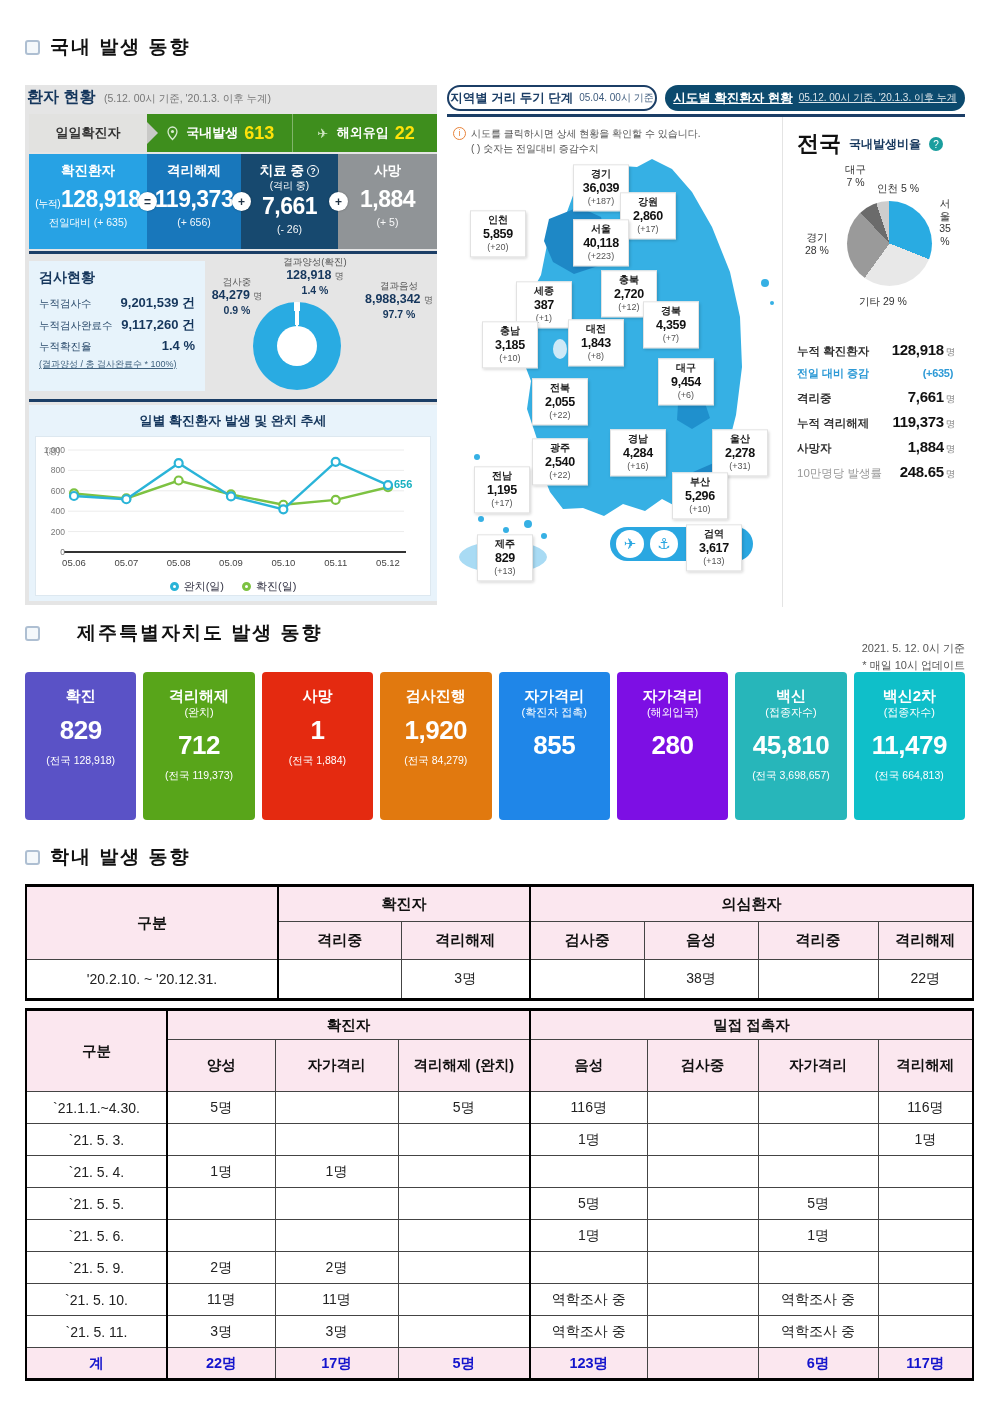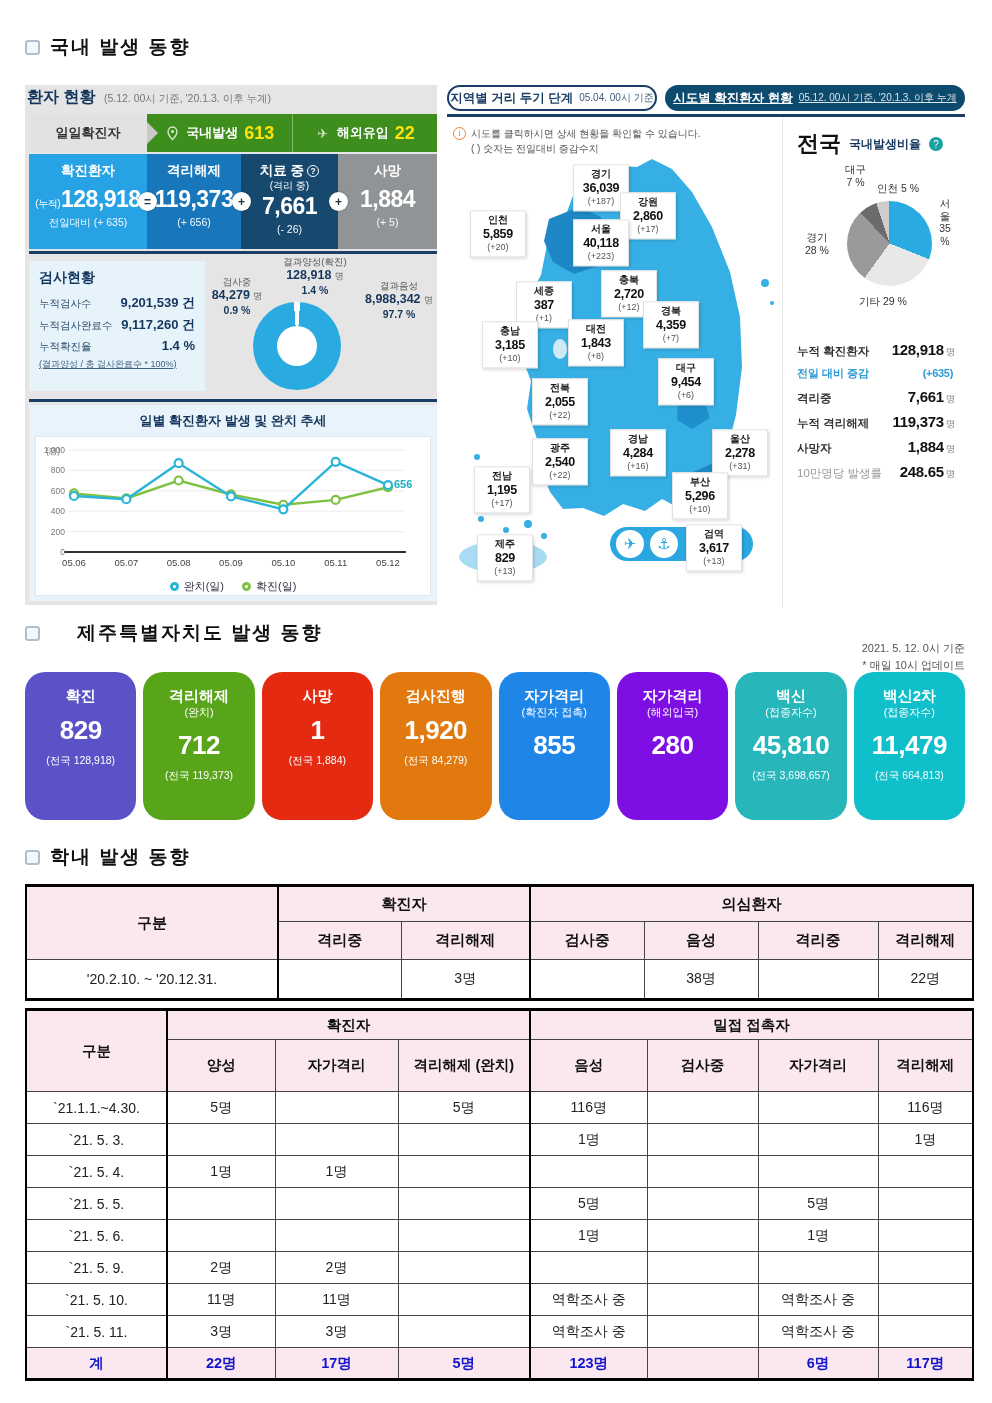--- a/index.html
+++ b/index.html
@@ -115,21 +115,21 @@
   .ns-row { display: flex; justify-content: space-between; align-items: baseline; margin-bottom: 7px; }
   .ns-lbl { font-size: 11.5px; color: #333; font-weight: 700; }
   .ns-val { font-size: 15px; font-weight: 700; color: #111; letter-spacing: -.3px; }
   .ns-val small { font-size: 9.5px; color: #888; font-weight: 400; margin-left: 2px; }
   .ns-accent .ns-lbl, .ns-accent .ns-val { color: #2e9ad6; font-size: 11px; }
   .ns-muted .ns-lbl { color: #999; font-weight: 400; }
 
   
   .jeju-date { position: absolute; right: 27px; top: 640px; text-align: right; font-size: 11px; color: #555; line-height: 1.5; }
   .jeju-cards { position: absolute; left: 25px; top: 672px; width: 940px; display: flex; gap: 7px; }
-  .jcard { flex: 1; height: 148px; border-radius: 20px; color: #fff; text-align: center; padding-top: 16px; }
+  .jcard { flex: 1; height: 148px; border-radius: 4px; color: #fff; text-align: center; padding-top: 16px; }
   .j-title { font-size: 15px; font-weight: 700; line-height: 1.1; }
   .j-subtitle { font-size: 11px; }
   .j-value { font-size: 26px; font-weight: 700; margin-top: 10px; letter-spacing: -.5px; }
   .j-total { font-size: 10.5px; margin-top: 8px; }
 
   
   .stbl { border-collapse: collapse; table-layout: fixed; width: 947px; background: #fff;
           border: 2px solid #000; border-top: 3px solid #000; border-bottom: 3px solid #000; }
   .stbl th, .stbl td { border: 1px solid #444; text-align: center; vertical-align: middle; }
   .stbl thead th { background: #fbe7ef; font-size: 15px; font-weight: 700; color: #111; }

